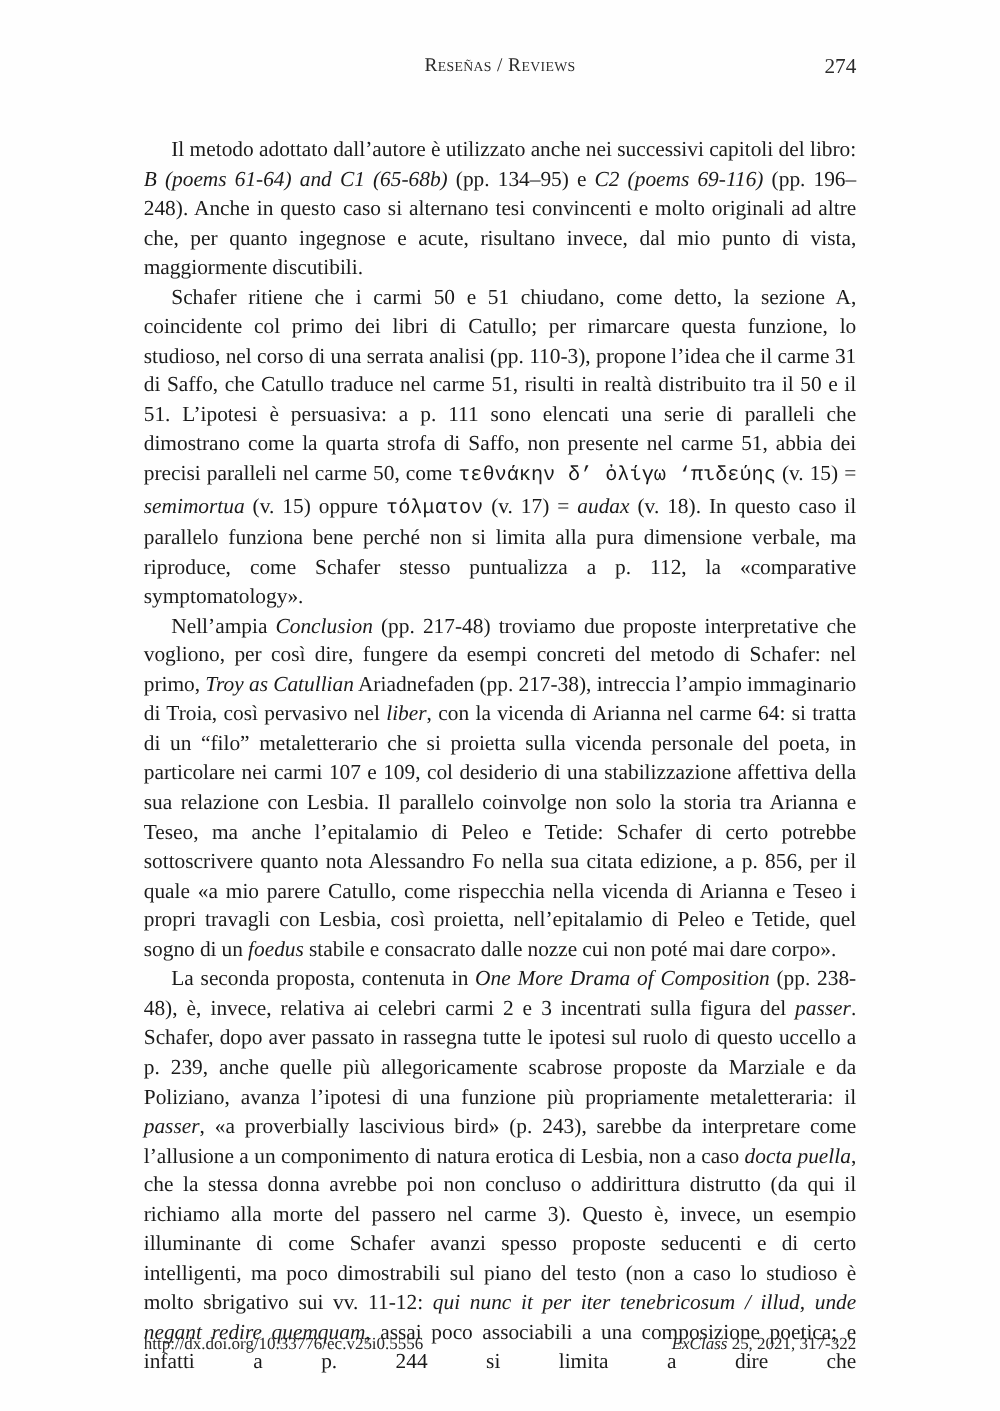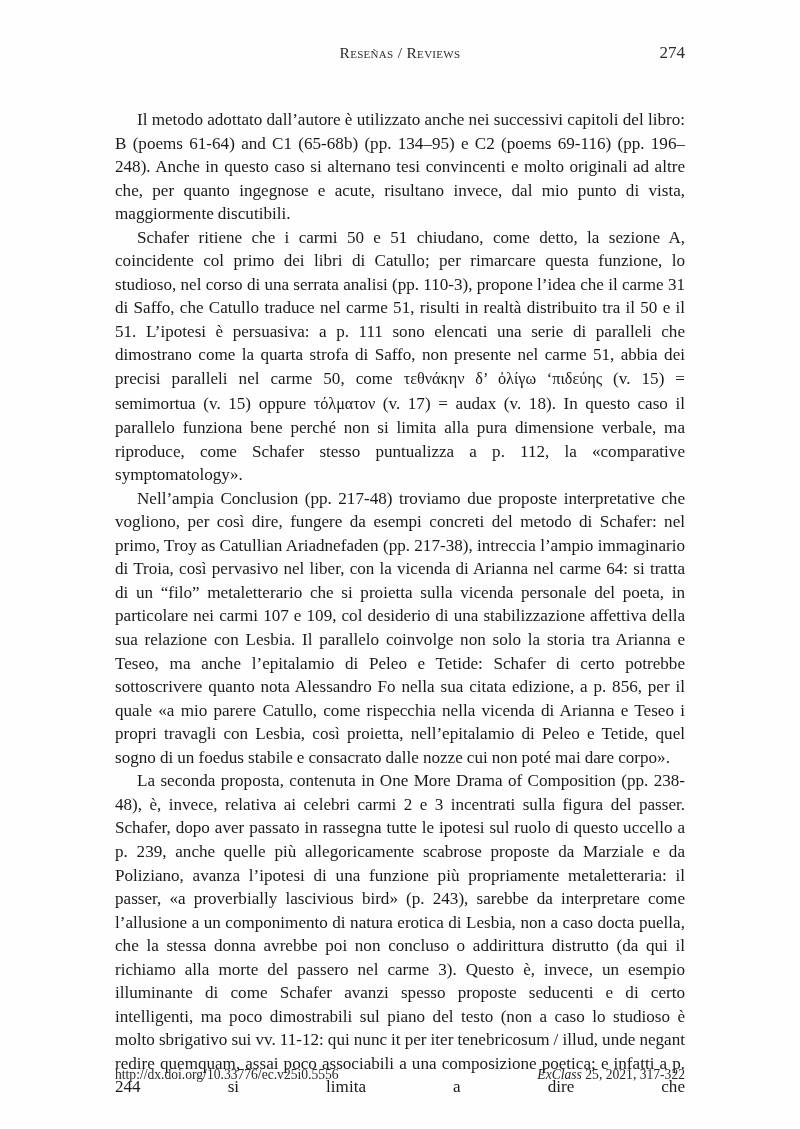--- a/index.html
+++ b/index.html
@@ -62,24 +62,25 @@
     line-height: 23.55px;
     text-indent: 22px;
     hyphens: none;
     word-spacing: -0.2px;
   }
   .textblock p.last-line-full {
     text-align-last: justify;
   }
   .textblock p i,
   .textblock p .it {
+    font-style: italic;
     margin-top: 40px;
   }
   .grk {
-    font-family: Liberation Serif, serif;
+    font-family: Liberation Mono, monospace;
     font-size: 16.2px;
     font-style: normal;
   }
   
   .footer {
     position: absolute;
     bottom: 42px;
     left: 115px;
     width: 570px;
     height: 20px;

